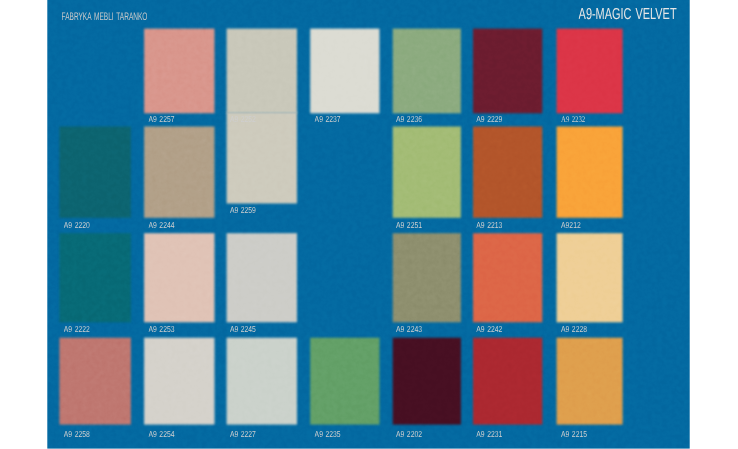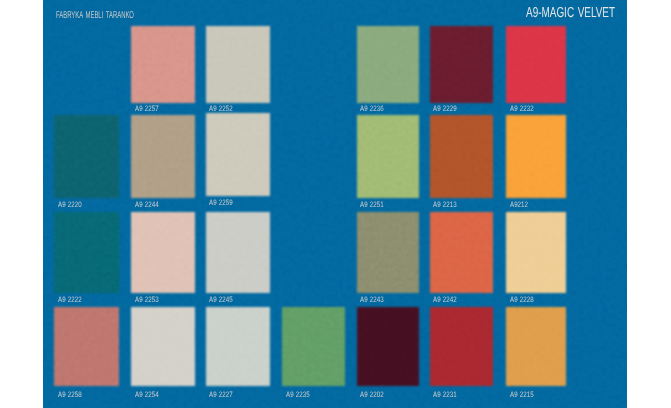--- a/index.html
+++ b/index.html
@@ -96,41 +96,45 @@
     <div class="brand">FABRYKA MEBLI TARANKO</div>
     <div class="collection">A9-MAGIC VELVET</div>
     <div class="cell" style="left:88.30px;top:25.50px;width:63.40px;height:97.00px;">
       <div class="chip" style="width: 63.4px; height: 77px; background-color: rgb(217, 150, 140);"></div>
       <div class="code" style="top:79.80px;">A9 2257</div>
     </div>
     <div class="cell" style="left:163.00px;top:25.50px;width:63.50px;height:97.00px;">
       <div class="chip" style="width: 63.5px; height: 77px; background-color: rgb(201, 200, 186);"></div>
       <div class="code" style="top:79.80px;">A9 2252</div>
     </div>
+    <div class="cell" style="left:239.30px;top:25.50px;width:63.20px;height:97.00px;">
+      <div class="chip" style="width: 63.2px; height: 77px; background-color: rgb(220, 220, 211);"></div>
+      <div class="code" style="top:79.80px;">A9 2237</div>
+    </div>
     <div class="cell" style="left:313.80px;top:25.50px;width:61.90px;height:97.00px;">
       <div class="chip" style="width: 61.9px; height: 77px; background-color: rgb(140, 171, 127);"></div>
       <div class="code" style="top:79.80px;">A9 2236</div>
     </div>
     <div class="cell" style="left:387.10px;top:25.50px;width:63.40px;height:97.00px;">
       <div class="chip" style="width: 63.4px; height: 77px; background-color: rgb(108, 28, 47);"></div>
       <div class="code" style="top:79.80px;">A9 2229</div>
     </div>
-    <div class="cell" style="left:463.40px;top:25.50px;width:59.80px;height:97.00px;">
+    <div class="cell" style="left:463.40px;top:25.50px;width:59.80px;height:97.00px;font-family:Liberation Serif, serif;">
       <div class="chip" style="width: 59.8px; height: 77px; background-color: rgb(220, 53, 71);"></div>
       <div class="code" style="top:79.80px;">A9 2232</div>
     </div>
     <div class="cell" style="left:11.30px;top:114.90px;width:64.80px;height:103.00px;">
       <div class="chip" style="width: 64.8px; height: 83px; background-color: rgb(12, 100, 112);"></div>
       <div class="code" style="top:86.00px;">A9 2220</div>
     </div>
     <div class="cell" style="left:88.30px;top:114.90px;width:63.40px;height:103.00px;">
       <div class="chip" style="width: 63.4px; height: 83px; background-color: rgb(178, 160, 136);"></div>
       <div class="code" style="top:86.00px;">A9 2244</div>
     </div>
-    <div class="cell" style="left:163.00px;top:113px;width:63.50px;height:103.00px;">
+    <div class="cell" style="left:163.00px;top:102px;width:63.50px;height:103.00px;">
       <div class="chip" style="width: 63.5px; height: 83px; background-color: rgb(206, 203, 189);"></div>
       <div class="code" style="top:86.00px;">A9 2259</div>
     </div>
     <div class="cell" style="left:313.80px;top:114.90px;width:65px;height:103.00px;">
       <div class="chip" style="width: 61.9px; height: 83px; background-color: rgb(163, 188, 117);"></div>
       <div class="code" style="top:86.00px;">A9 2251</div>
     </div>
     <div class="cell" style="left:387.10px;top:114.90px;width:63.40px;height:103.00px;">
       <div class="chip" style="width: 63.4px; height: 83px; background-color: rgb(179, 85, 42);"></div>
       <div class="code" style="top:86.00px;">A9 2213</div>

